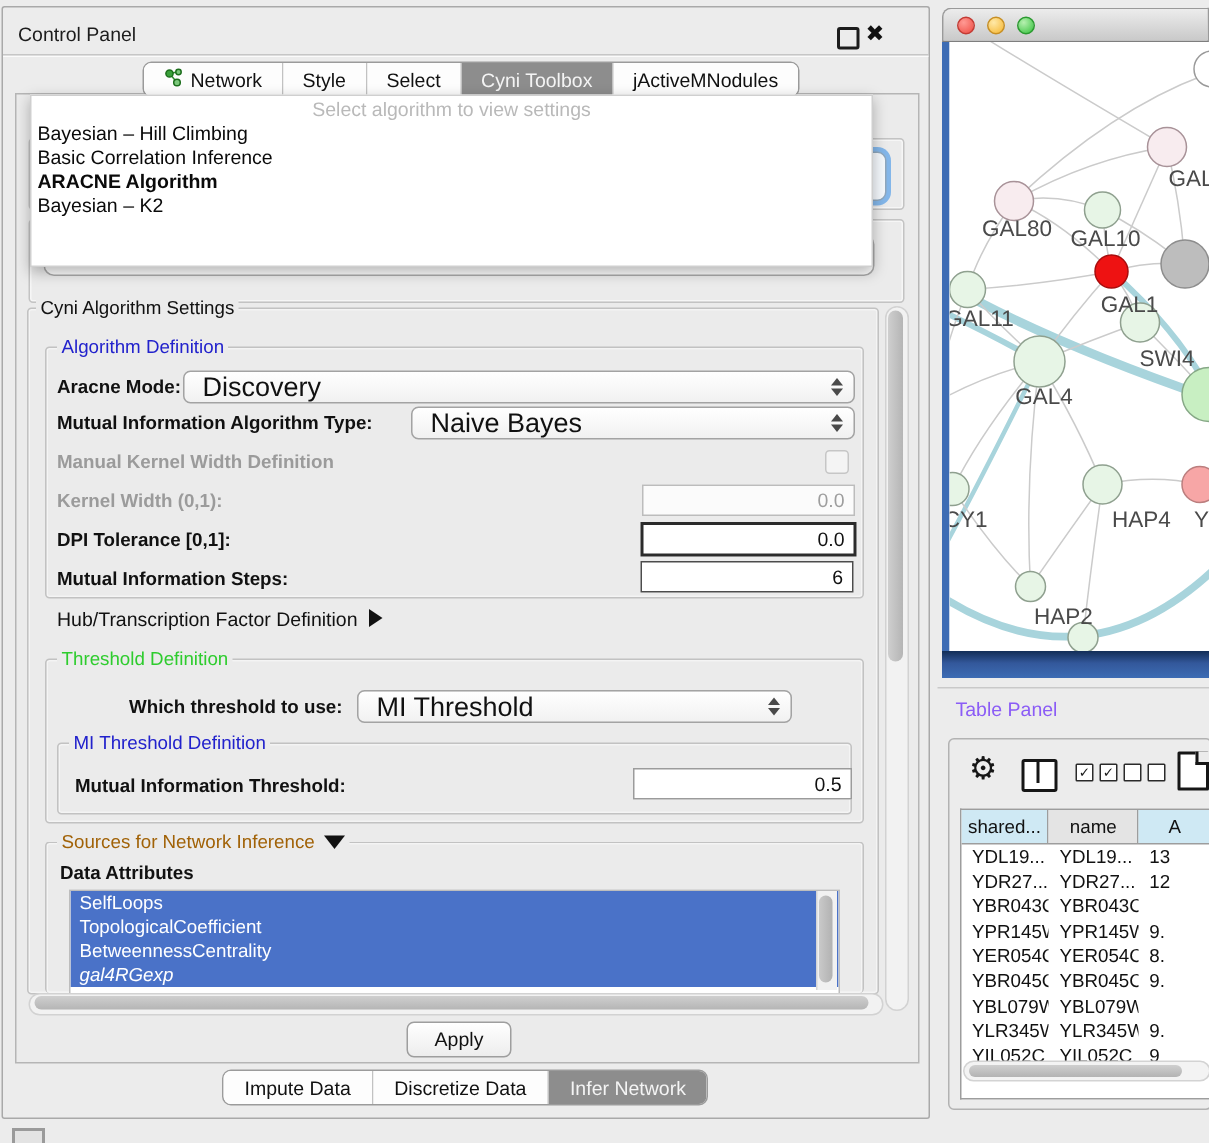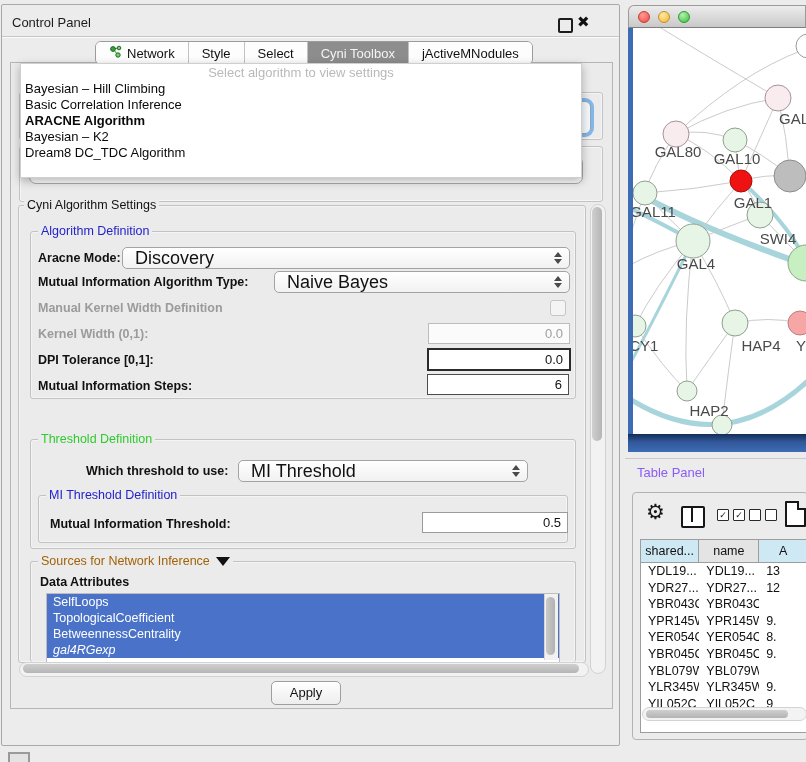--- a/index.html
+++ b/index.html
@@ -157,21 +157,20 @@
       <div class="abs" id="frag-combo2" style="left:18px;top:93px;width:552px;height:26px;"></div>
     </div>
 
     <div class="abs" id="dropdown">
       <div id="dd-placeholder">Select algorithm to view settings</div>
       <div id="dd-list">
           <div class="dd-item">Bayesian – Hill Climbing</div>
           <div class="dd-item">Basic Correlation Inference</div>
           <div class="dd-item bold">ARACNE Algorithm</div>
           <div class="dd-item">Bayesian – K2</div>
-          <div class="dd-item">Dream8 DC_TDC Algorithm</div>
         </div>
     </div>
 
     <div class="abs gbox" style="left:16px;top:200px;width:566px;height:456px;"></div>
     <div class="abs gtitle" style="left:22px;top:193px;color:#111;">Cyni Algorithm Settings</div>
 
     <div class="abs gbox" style="left:28px;top:226px;width:544px;height:166px;"></div>
     <div class="abs gtitle" style="left:36px;top:219px;color:#2222cc;">Algorithm Definition</div>
 
     <div class="lbl" style="left:36px;top:246px;">Aracne Mode:</div>
@@ -197,20 +196,23 @@
 
     <div class="lbl dis" style="left:36px;top:322px;">Kernel Width (0,1):</div>
     <div class="field dis" style="left:426px;top:318px;width:134px;">0.0</div>
 
     <div class="lbl" style="left:36px;top:348px;">DPI Tolerance [0,1]:</div>
     <div class="field hot" style="left:425px;top:343px;width:134px;">0.0</div>
 
     <div class="lbl" style="left:36px;top:374px;">Mutual Information Steps:</div>
     <div class="field med" style="left:425px;top:369px;width:134px;">6</div>
 
+    <div class="lbl" style="left:36px;top:400px;font-weight:normal;font-size:13px;">
+      <span>Hub/Transcription Factor Definition</span><span class="tri-right"></span>
+    </div>
 
     <div class="abs gbox" style="left:28px;top:434px;width:544px;height:108px;"></div>
     <div class="abs gtitle" style="left:36px;top:427px;color:#2ecc2e;">Threshold Definition</div>
 
     <div class="lbl" style="left:84px;top:459px;">Which threshold to use:</div>
     <div class="combo" style="left:236px;top:455px;width:290px;">
       <span>MI Threshold</span>
       <span class="spin">
           <i class="up"></i>
           <i class="dn"></i>
@@ -237,20 +239,31 @@
     <div class="abs" id="attr-vsb" style="left:542px;top:589px;height:66px;"></div>
     <div class="abs" id="attr-thumb" style="left:544px;top:592px;height:58px;"></div>
 
     <div class="abs sb-track" style="left:588px;top:199px;width:14px;height:468px;"></div>
     <div class="abs sb-thumb" style="left:590px;top:202px;width:10px;height:234px;"></div>
     <div class="abs sb-track" style="left:17px;top:657px;width:568px;height:13px;"></div>
     <div class="abs sb-thumb h" style="left:21px;top:659px;width:556px;height:9px;"></div>
 
     <div class="abs" id="apply-btn">Apply</div>
 
+    <div class="abs" id="bottom-tabs">
+        <div class="tab">
+          <span>Impute Data</span>
+        </div>
+        <div class="tab">
+          <span>Discretize Data</span>
+        </div>
+        <div class="tab sel">
+          <span>Infer Network</span>
+        </div>
+      </div>
   </div>
 
   <div class="abs" id="mini-icon"></div>
 
   <div class="abs" id="netwin">
     <div class="abs" id="net-titlebar">
       <span class="tl red"></span>
       <span class="tl yellow"></span>
       <span class="tl green"></span>
     </div>

